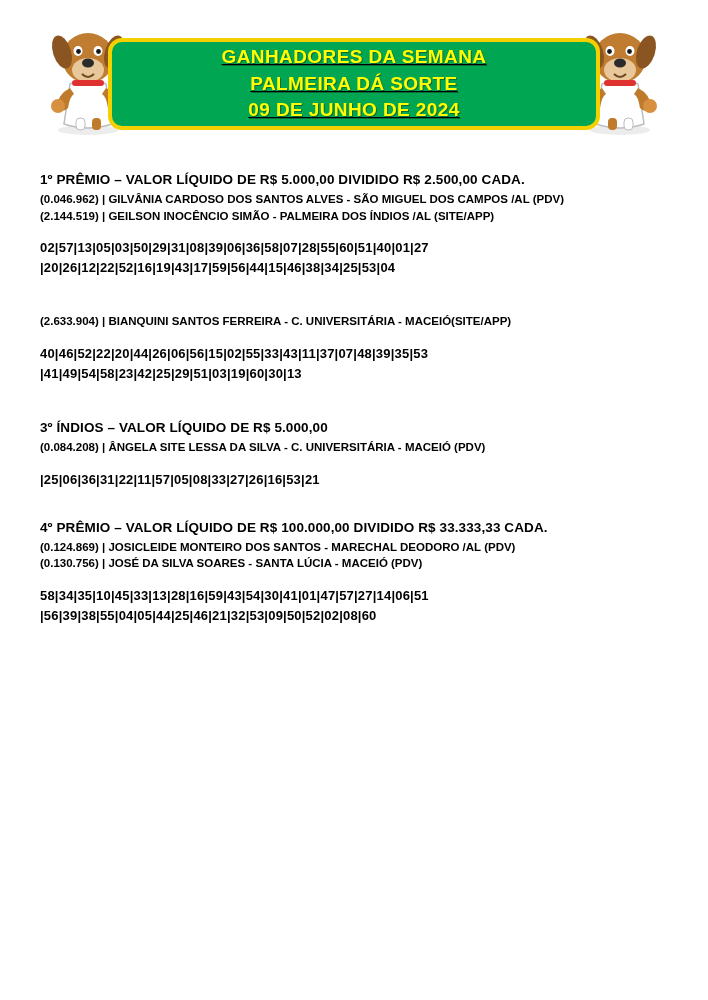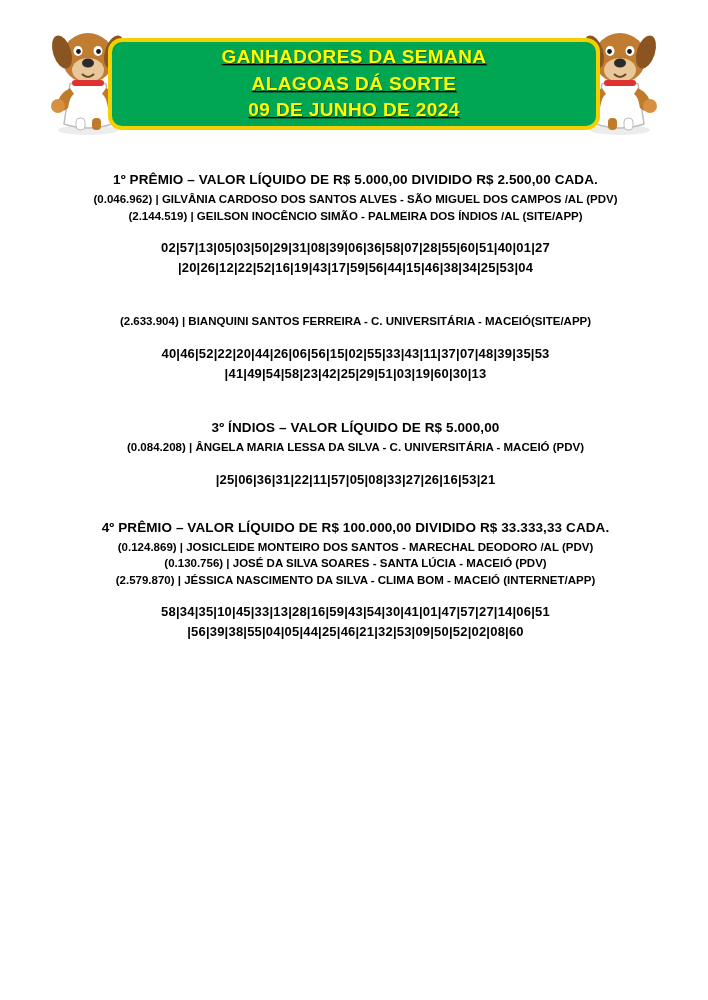--- a/index.html
+++ b/index.html
@@ -55,21 +55,20 @@
     top: 18px;
     width: 96px;
     height: 120px;
   }
   .dog-left { left: 40px; }
   .dog-right { right: 40px; }
 
   
   .content {
     padding: 22px 37px 0 40px;
-    text-align: center;
   }
   .prize-block {
     margin-bottom: 10px;
   }
   .prize-title {
     font-size: 13.5px;
     font-weight: bold;
     margin-bottom: 5px;
     letter-spacing: 0.1px;
   }
@@ -148,21 +147,21 @@
       <ellipse cx="38" cy="33" rx="4.5" ry="5" fill="#ffffff"></ellipse>
       <ellipse cx="58" cy="33" rx="4.5" ry="5" fill="#ffffff"></ellipse>
       <circle cx="37.5" cy="33.5" r="2.4" fill="#1a1a1a"></circle>
       <circle cx="57.5" cy="33.5" r="2.4" fill="#1a1a1a"></circle>
       <rect x="32" y="62" width="32" height="6" rx="3" fill="#e03131"></rect>
     </svg>
   </span>
 
   <div class="banner">
     <div class="banner-line">GANHADORES DA SEMANA</div>
-    <div class="banner-line">ALAGOAS DÁ SORTE</div>
+    <div class="banner-line">PALMEIRA DÁ SORTE</div>
     <div class="banner-line">09 DE JUNHO DE 2024</div>
   </div>
 </div>
 
 <div class="content">
 
   <div class="prize-block">
     <div class="prize-title">1º PRÊMIO – VALOR LÍQUIDO DE R$ 5.000,00 DIVIDIDO R$ 2.500,00 CADA.</div>
     <div class="winner">(0.046.962) | GILVÂNIA CARDOSO DOS SANTOS ALVES - SÃO MIGUEL DOS CAMPOS /AL (PDV)</div>
     <div class="winner">(2.144.519) | GEILSON INOCÊNCIO SIMÃO - PALMEIRA DOS ÍNDIOS /AL (SITE/APP)</div>
@@ -179,32 +178,31 @@
     <div class="numbers">
       <div>40|46|52|22|20|44|26|06|56|15|02|55|33|43|11|37|07|48|39|35|53</div>
       <div>|41|49|54|58|23|42|25|29|51|03|19|60|30|13</div>
     </div>
   </div>
 
   <div class="spacer-2"></div>
 
   <div class="prize-block">
     <div class="prize-title">3º ÍNDIOS – VALOR LÍQUIDO DE R$ 5.000,00</div>
-    <div class="winner">(0.084.208) |  ÂNGELA MARIA LESSA DA SILVA - C. UNIVERSITÁRIA - MACEIÓ (PDV)</div>
+    <div class="winner">(0.084.208) |  ÂNGELA SITE LESSA DA SILVA - C. UNIVERSITÁRIA - MACEIÓ (PDV)</div>
     <div class="numbers">
       <div>|25|06|36|31|22|11|57|05|08|33|27|26|16|53|21</div>
     </div>
   </div>
 
   <div class="spacer-3"></div>
 
   <div class="prize-block">
     <div class="prize-title">4º PRÊMIO – VALOR LÍQUIDO DE R$ 100.000,00 DIVIDIDO R$ 33.333,33 CADA.</div>
     <div class="winner">(0.124.869) | JOSICLEIDE MONTEIRO DOS SANTOS - MARECHAL DEODORO /AL (PDV)</div>
     <div class="winner">(0.130.756) | JOSÉ DA SILVA SOARES - SANTA LÚCIA - MACEIÓ (PDV)</div>
-    <div class="winner">(2.579.870) | JÉSSICA NASCIMENTO DA SILVA - CLIMA BOM - MACEIÓ (INTERNET/APP)</div>
     <div class="numbers">
       <div>58|34|35|10|45|33|13|28|16|59|43|54|30|41|01|47|57|27|14|06|51</div>
       <div>|56|39|38|55|04|05|44|25|46|21|32|53|09|50|52|02|08|60</div>
     </div>
   </div>
 
 </div>
 
 </body></html>

